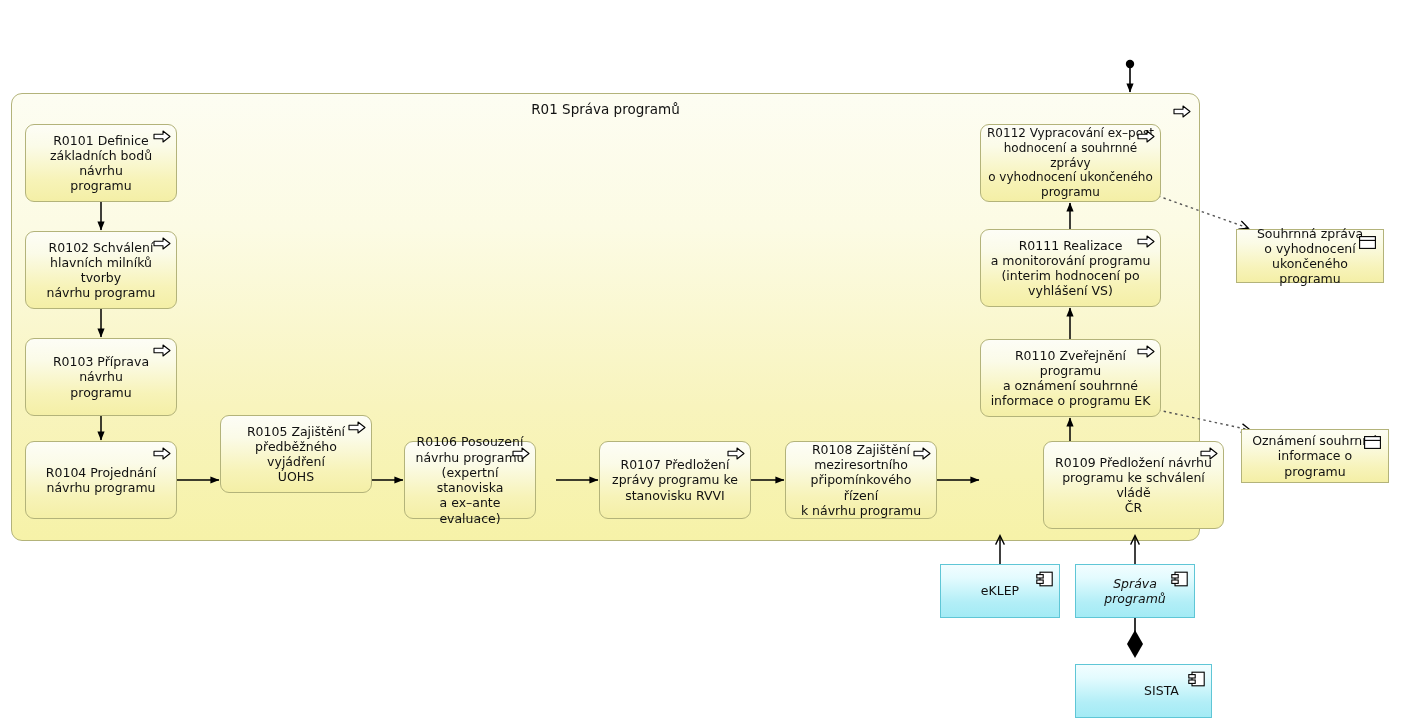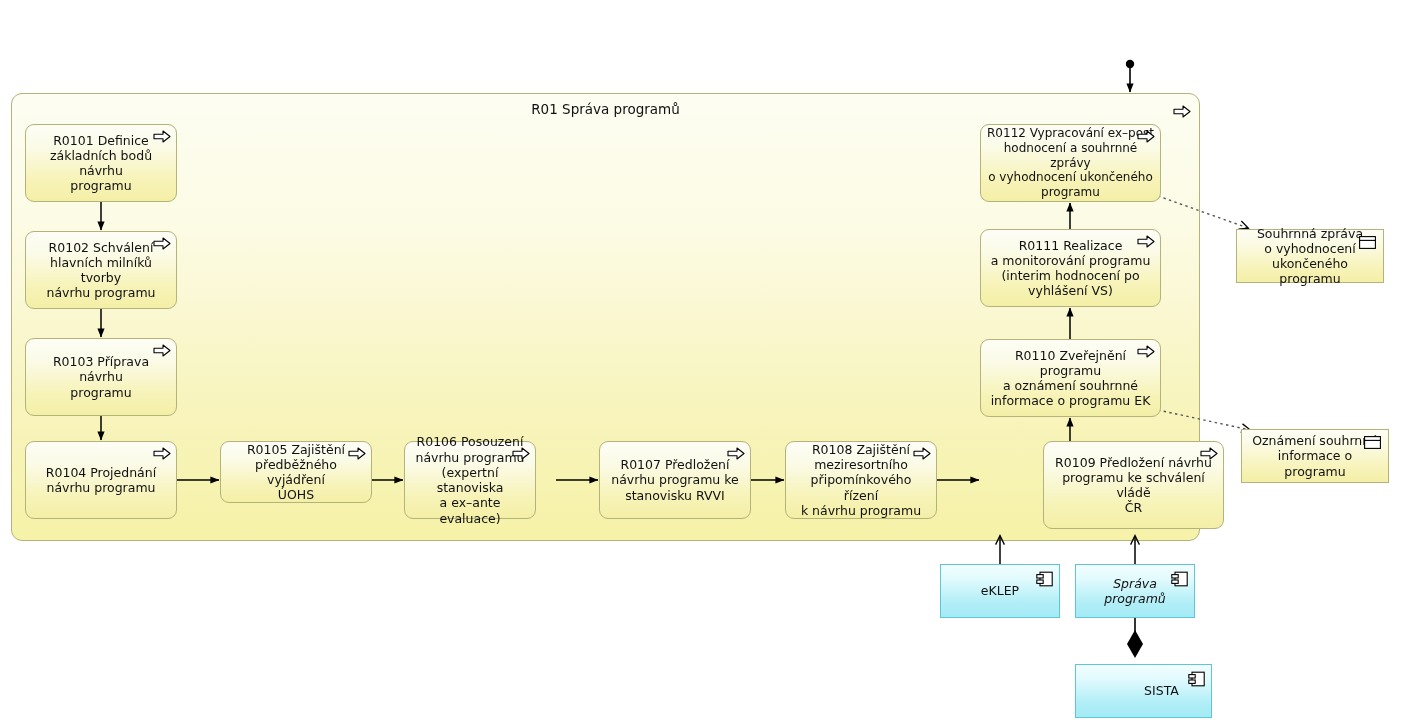--- a/index.html
+++ b/index.html
@@ -94,21 +94,21 @@
   <div class="node proc" style="left:25px;top:441px;width:152px;height:78px;">
     <span class="lbl">R0104 Projednání
 návrhu programu</span>
     <span class="ico ico-proc">
       <svg viewBox="0 0 18 13" width="18" height="13">
           <path d="M1 4.2 H10 V1 L17 6.5 L10 12 V8.8 H1 Z" fill="#fff" stroke="#000" stroke-width="1.1" stroke-linejoin="round"></path>
         </svg>
     </span>
   </div>
 
-  <div class="node proc" style="left:220px;top:441px;width:152px;height:62px;">
+  <div class="node proc" style="left:220px;top:415px;width:152px;height:78px;">
     <span class="lbl">R0105 Zajištění
 předběžného vyjádření
 ÚOHS</span>
     <span class="ico ico-proc">
       <svg viewBox="0 0 18 13" width="18" height="13">
           <path d="M1 4.2 H10 V1 L17 6.5 L10 12 V8.8 H1 Z" fill="#fff" stroke="#000" stroke-width="1.1" stroke-linejoin="round"></path>
         </svg>
     </span>
   </div>
 
@@ -119,21 +119,21 @@
 a ex–ante evaluace)</span>
     <span class="ico ico-proc">
       <svg viewBox="0 0 18 13" width="18" height="13">
           <path d="M1 4.2 H10 V1 L17 6.5 L10 12 V8.8 H1 Z" fill="#fff" stroke="#000" stroke-width="1.1" stroke-linejoin="round"></path>
         </svg>
     </span>
   </div>
 
   <div class="node proc" style="left:599px;top:441px;width:152px;height:78px;">
     <span class="lbl">R0107 Předložení
-návrhu programu ke
+zprávy programu ke
 stanovisku RVVI</span>
     <span class="ico ico-proc">
       <svg viewBox="0 0 18 13" width="18" height="13">
           <path d="M1 4.2 H10 V1 L17 6.5 L10 12 V8.8 H1 Z" fill="#fff" stroke="#000" stroke-width="1.1" stroke-linejoin="round"></path>
         </svg>
     </span>
   </div>
 
   <div class="node proc" style="left:785px;top:441px;width:152px;height:78px;">
     <span class="lbl">R0108 Zajištění

